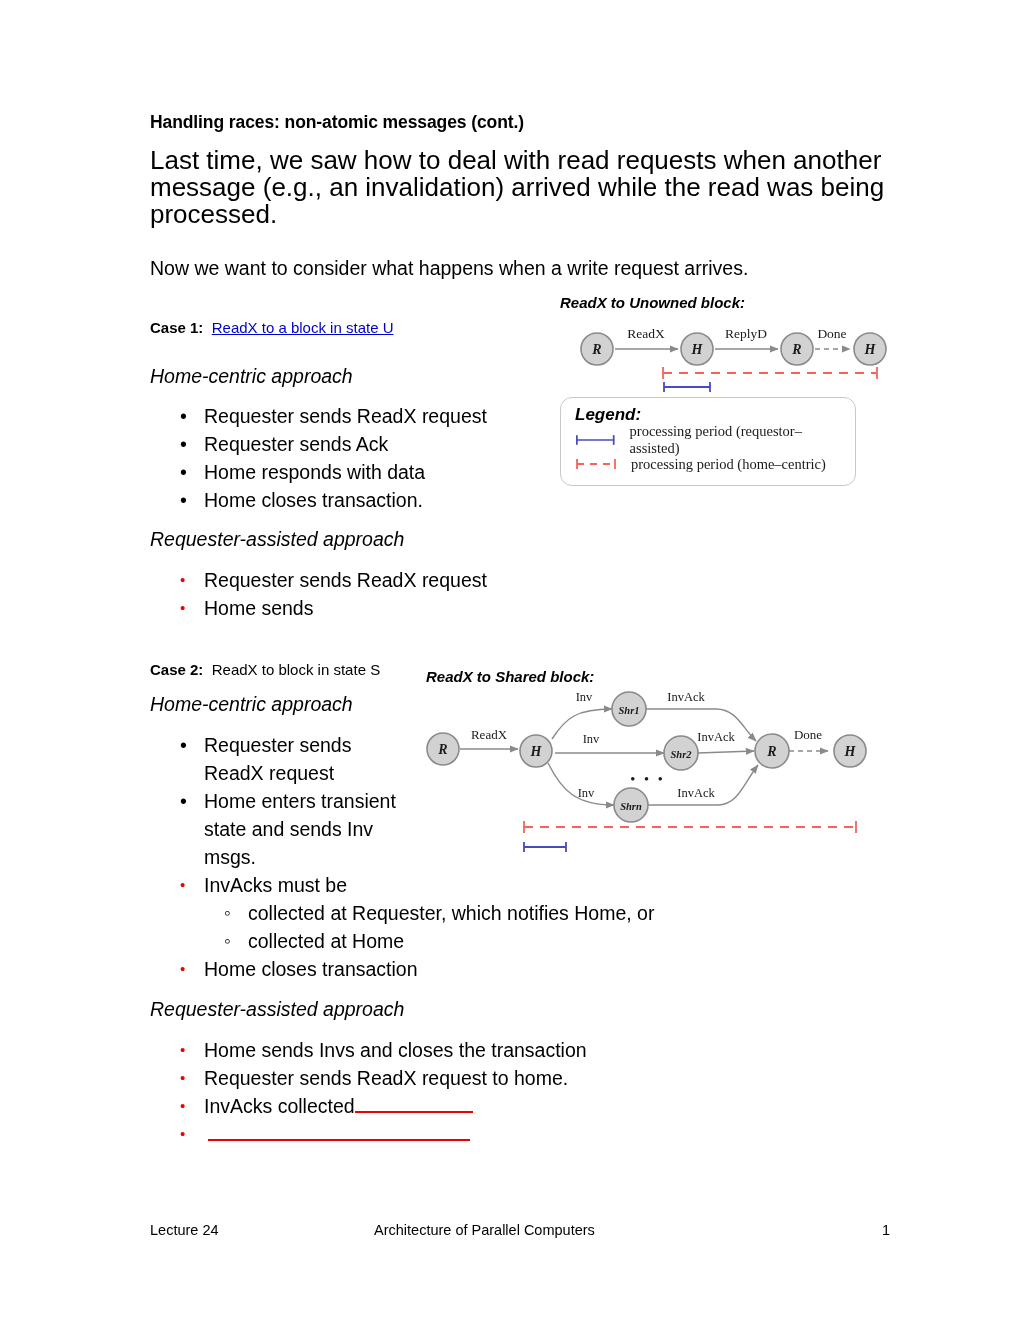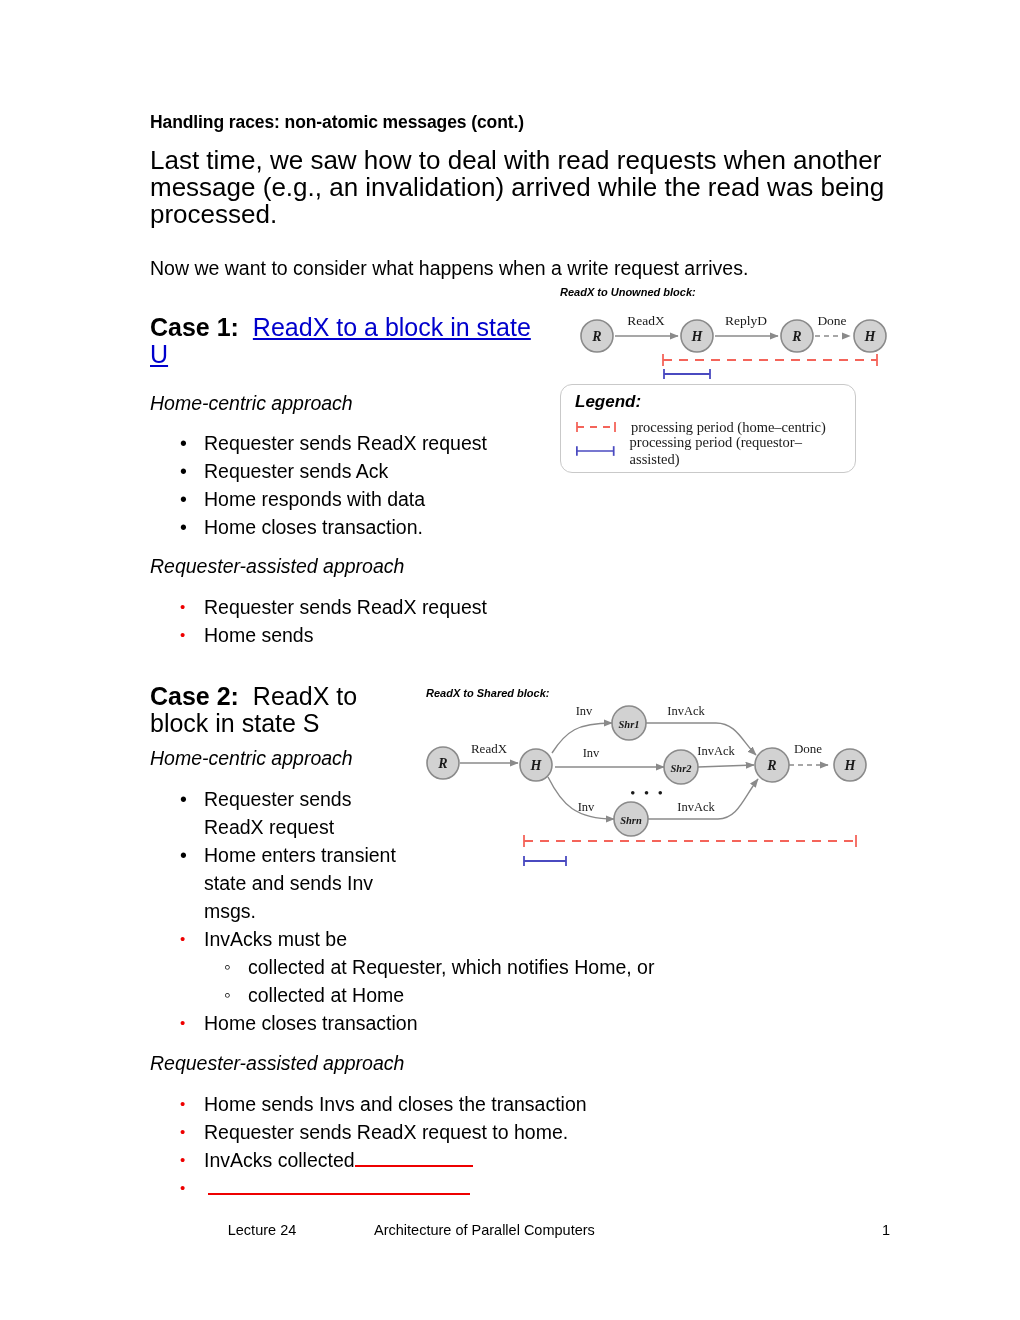--- a/index.html
+++ b/index.html
@@ -42,21 +42,21 @@
     margin: 0 0 0 0;
   }
   p.spacer-para {
     font-size: 19.5px;
     line-height: 27px;
     margin: 27px 0 0 0;
   }
 
   
   .case-head {
-    font-size: 25px;
+    font-size: 15px;
     line-height: 27px;
     margin: 0;
   }
   .case-head .case-label { font-weight: bold; }
   .case-head .case-link {
     color: #0000cc;
     text-decoration: underline;
   }
   .approach-head {
     font-size: 19.5px;
@@ -128,25 +128,25 @@
   }
   .float-right-2 {
     float: right;
     width: 474px;
     margin: 0 0 4px 6px;
   }
   .clearer { clear: both; height: 0; overflow: hidden; }
 
   
   .diagram-caption {
-    font-size: 11px;
+    font-size: 15px;
     font-weight: bold;
     font-style: italic;
     font-family: "Liberation Sans", sans-serif;
-    margin: 4px 0 2px 0;
+    margin: 12px 0 2px 0;
   }
   .legend-box {
     border: 1.4px solid #c9c9c9;
     border-radius: 12px;
     padding: 7px 10px 9px 12px;
     width: 296px;
     box-sizing: border-box;
   }
   .legend-title {
     font-size: 17px;
@@ -169,21 +169,21 @@
 
   
   .footer {
     position: absolute;
     left: 150px;
     top: 1222px;
     width: 740px;
     font-size: 14.5px;
     display: flex;
   }
-  .footer .f-left   { width: 224px; text-align: center; }
+  .footer .f-left   { width: 224px; }
   .footer .f-center { flex: 1; }
   .footer .f-right  { width: 20px; text-align: right; }
 </style>
 </head>
 <body>
 
 <div class="page">
 
   <div class="content">
 
@@ -232,33 +232,33 @@
             <line x1="104" y1="69" x2="104" y2="79" stroke="#4a4ac0" stroke-width="1.8"></line>
             <line x1="150" y1="69" x2="150" y2="79" stroke="#4a4ac0" stroke-width="1.8"></line>
           </g>
         </svg>
       </div>
 
       <div class="legend-box">
         <div class="legend-title">Legend:</div>
         <div class="legend-row">
           <svg width="46" height="16" viewBox="0 0 46 16">
+            <line x1="4" y1="8" x2="42" y2="8" stroke="#4a4ac0" stroke-width="1.8"></line>
+            <line x1="4" y1="3" x2="4" y2="13" stroke="#4a4ac0" stroke-width="1.8"></line>
+            <line x1="42" y1="3" x2="42" y2="13" stroke="#4a4ac0" stroke-width="1.8"></line>
+          </svg>
+          <span class="legend-text">processing period (requestor–assisted)</span>
+        </div>
+        <div class="legend-row">
+          <svg width="46" height="16" viewBox="0 0 46 16">
             <line x1="4" y1="8" x2="42" y2="8" stroke="#f4645a" stroke-width="1.8" stroke-dasharray="7,6"></line>
             <line x1="4" y1="3" x2="4" y2="13" stroke="#f4645a" stroke-width="1.8"></line>
             <line x1="42" y1="3" x2="42" y2="13" stroke="#f4645a" stroke-width="1.8"></line>
           </svg>
           <span class="legend-text">processing period (home–centric)</span>
-        </div>
-        <div class="legend-row">
-          <svg width="46" height="16" viewBox="0 0 46 16">
-            <line x1="4" y1="8" x2="42" y2="8" stroke="#4a4ac0" stroke-width="1.8"></line>
-            <line x1="4" y1="3" x2="4" y2="13" stroke="#4a4ac0" stroke-width="1.8"></line>
-            <line x1="42" y1="3" x2="42" y2="13" stroke="#4a4ac0" stroke-width="1.8"></line>
-          </svg>
-          <span class="legend-text">processing period (requestor–assisted)</span>
         </div>
       </div>
 
     </div>
 
     <p class="case-head" style="margin-top:32px;">
       <span class="case-label">Case 1:</span>
       <span>&nbsp;</span><a class="case-link" href="#">ReadX to a block in state U</a>
     </p>
 

